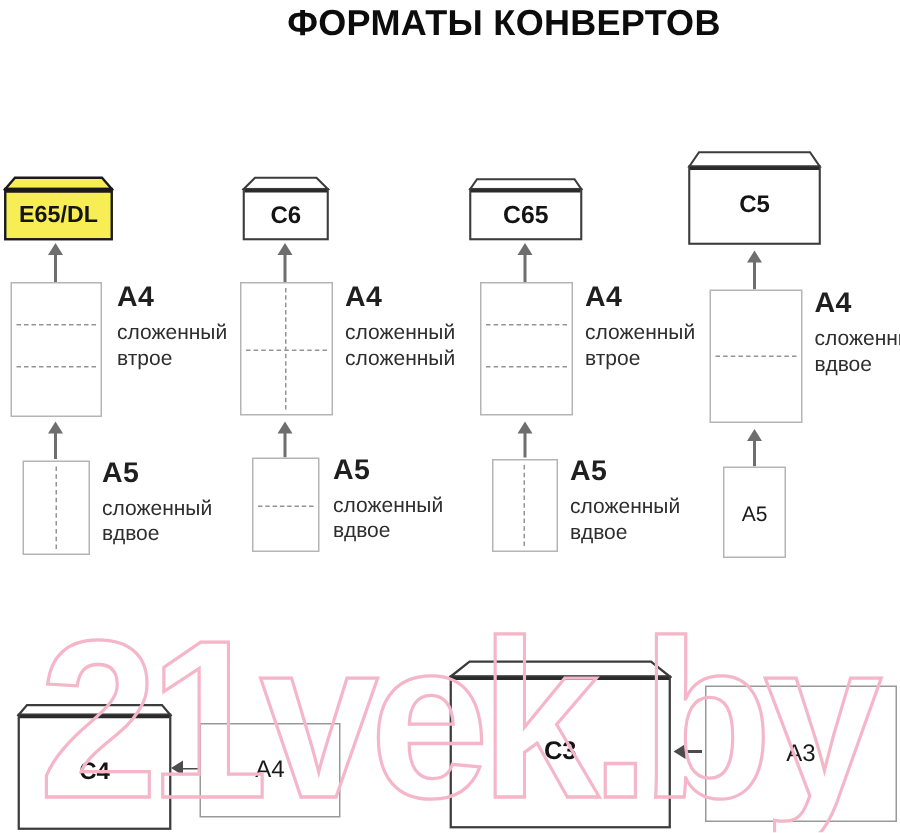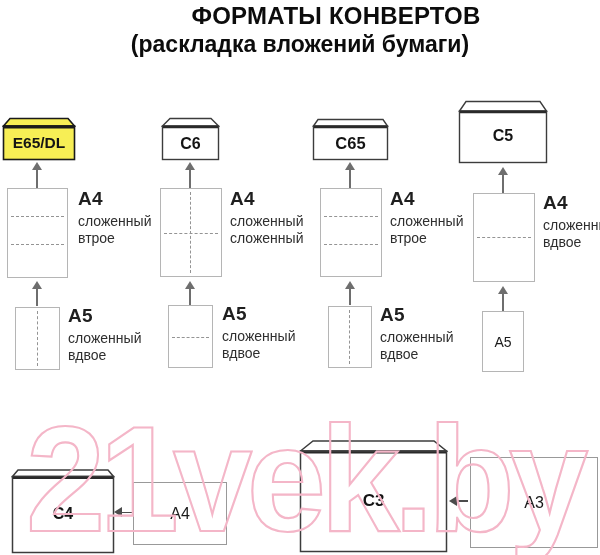--- a/index.html
+++ b/index.html
@@ -32,21 +32,20 @@
          font-size:150px;font-weight:700;line-height:1;white-space:nowrap;
          color:transparent;-webkit-text-stroke:2.2px #f4b6c8;
          letter-spacing:-6px;transform:scaleX(.95);transform-origin:left top;}
 </style>
 </head>
 <body>
 
 <div id="stage">
 
   <div class="title">ФОРМАТЫ КОНВЕРТОВ</div>
-  <div class="subtitle">(раскладка вложений бумаги)</div>
 
   <svg class="env" style="left:2px;top:117px" width="74" height="44">
     <polygon points="1.5,9 8,1.5 66,1.5 72.5,9" fill="#f7ee55" stroke="#1a1a1a" stroke-width="1.6"></polygon>
     <rect x="1.5" y="9" width="71" height="33.5" fill="#f7ee55" stroke="#1a1a1a" stroke-width="1.6"></rect>
     <line x1="2" y1="10.3" x2="72" y2="10.3" stroke="#1a1a1a" stroke-width="2.4"></line>
     <text x="37" y="31" text-anchor="middle" font-size="15.5" font-weight="700">E65/DL</text>
   </svg>
   <div class="a-up" style="left:31.5px;top:162px;height:26px"></div>
   <div class="paper" style="left:7px;top:188px;width:61px;height:90px">
     <div class="fold-h" style="top:31%"></div>

